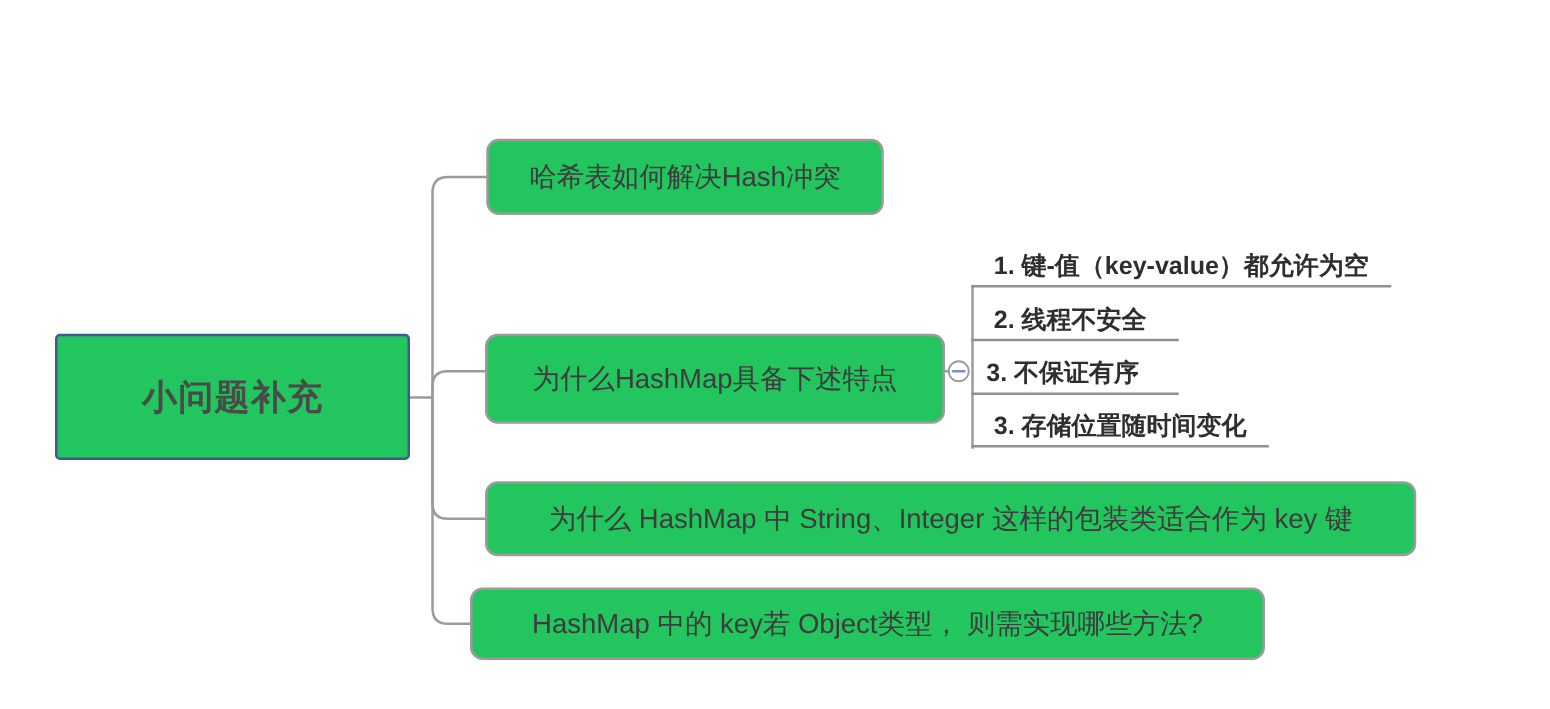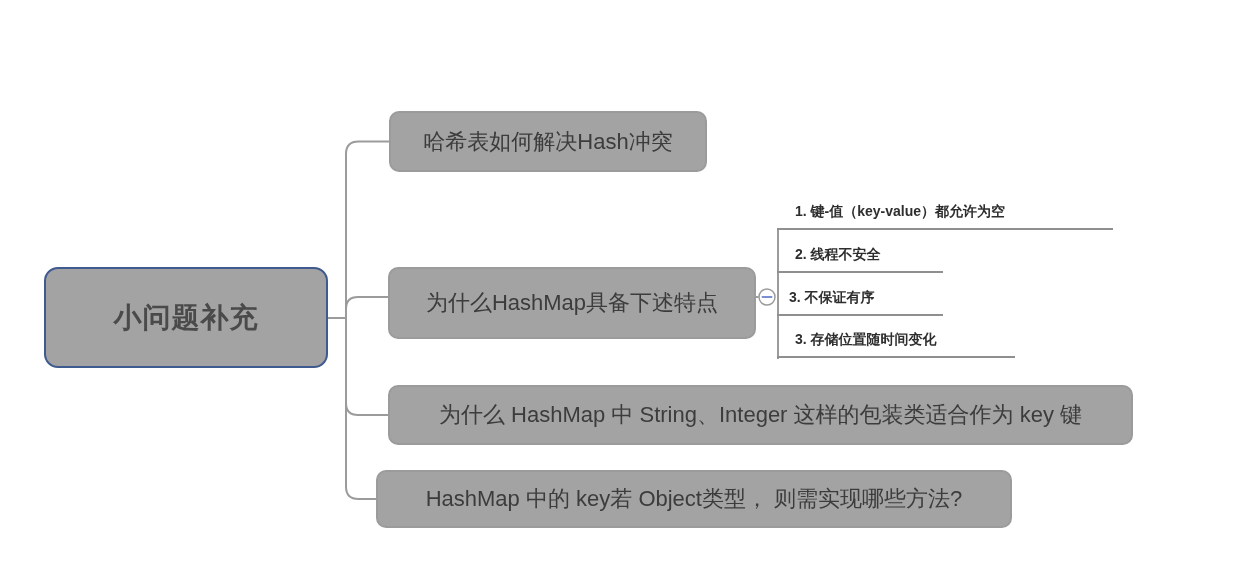--- a/index.html
+++ b/index.html
@@ -20,35 +20,35 @@
     position: absolute;
     left: 0;
     top: 0;
     width: 1240px;
     height: 567px;
     pointer-events: none;
   }
   .node {
     position: absolute;
     box-sizing: border-box;
-    background: #a3a3a3;
+    background: #22c55e;
     display: flex;
     align-items: center;
     justify-content: center;
     white-space: nowrap;
     color: #3c3c3c;
     cursor: default;
   }
   .root-node {
     left: 44px;
     top: 267px;
     width: 284px;
     height: 101px;
     border: 2.5px solid #3f5a8f;
-    border-radius: 14px;
+    border-radius: 4px;
     font-size: 28px;
     font-weight: bold;
     color: #4a4a4a;
     letter-spacing: 1px;
   }
   .branch-node {
     border: 2px solid #9b9b9b;
     border-radius: 10px;
     font-size: 22px;
   }
@@ -58,21 +58,21 @@
   .branch-4 { left: 376px; top: 470px; width: 636px; height: 58px; }
   .subitem {
     position: absolute;
     left: 777px;
     height: 34px;
     box-sizing: border-box;
     border-bottom: 2px solid #8f8f8f;
     display: flex;
     align-items: center;
     padding-left: 18px;
-    font-size: 14px;
+    font-size: 20px;
     font-weight: 600;
     color: #2e2e2e;
     white-space: nowrap;
     background: transparent;
     cursor: default;
   }
   .subitem-1 { top: 196px; width: 336px; }
   .subitem-2 { top: 239px; width: 166px; }
   .subitem-3 { top: 282px; width: 166px; padding-left: 12px; }
   .subitem-4 { top: 324px; width: 238px; }

